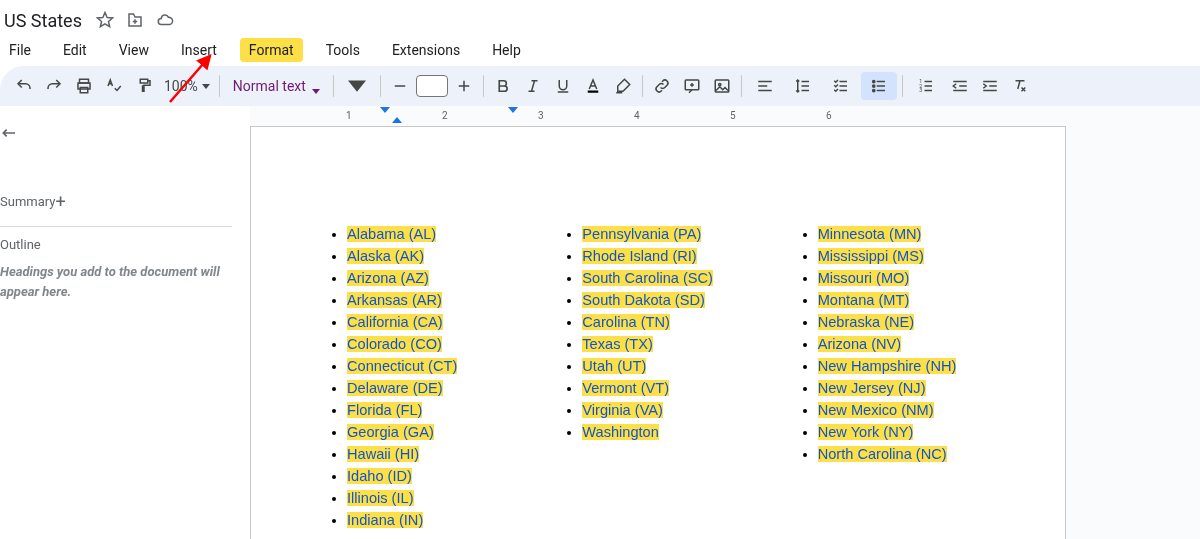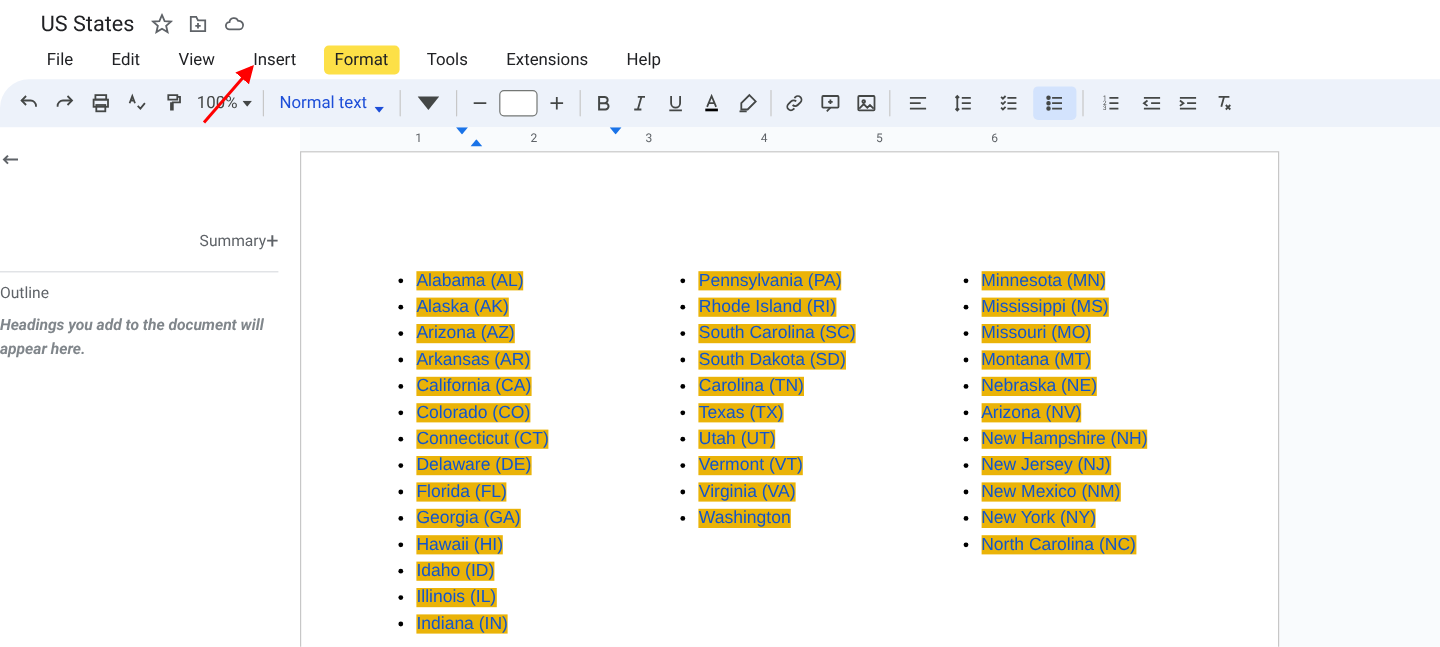--- a/index.html
+++ b/index.html
@@ -1,60 +1,60 @@
 <!DOCTYPE html>
 <html><head>
   <meta charset="utf-8">
   <style>
     * { box-sizing: border-box; margin: 0; padding: 0; }
     body { font-family: "Google Sans", Roboto, Arial, sans-serif; font-size: 14px; color: #202124; background: #fff; overflow: hidden; width: 1200px; height: 539px; }
 
-    .header { padding: 6px 0 0 30px; }
+    .header { padding: 6px 0 0 0; }
     .title-row { display: flex; align-items: center; gap: 8px; height: 28px; }
     .doc-title { font-size: 18px; color: #202124; padding: 2px 4px; }
     .icon-btn { width: 22px; height: 22px; display: inline-flex; align-items: center; justify-content: center; color: #5f6368; cursor: pointer; border-radius: 4px; }
     .icon-btn svg { width: 18px; height: 18px; }
 
     .menu-row { display: flex; align-items: flex-end; padding: 4px 0 4px 0; gap: 14px; }
     .menu-item { padding: 4px 9px; font-size: 14px; color: #202124; cursor: pointer; border-radius: 4px; }
     .menu-item.hover { background: #fde047; }
 
     .toolbar { display: flex; align-items: center; background: #edf2fa; height: 40px; border-radius: 24px 0 0 0; margin: 0; padding: 0 10px; gap: 2px; position: relative; }
     .tool { width: 28px; height: 28px; display: inline-flex; align-items: center; justify-content: center; color: #444746; cursor: pointer; border-radius: 4px; }
     .tool.active { background: #d3e3fd; }
     .tool.dd { width: 36px; }
     .tool svg { width: 18px; height: 18px; }
     .tool.sep { width: 1px; height: 22px; background: #c7c7c7; margin: 0 3px; }
     .zoom { display: flex; align-items: center; padding: 0 4px; font-size: 14px; color: #444746; cursor: pointer; gap: 4px; }
-    .style-dd { display: flex; align-items: flex-end; padding: 0 8px; font-size: 14px; color: #1d4ed8; cursor: pointer; gap: 6px; min-width: 100px; }
+    .style-dd { display: flex; align-items: flex-end; padding: 0 8px; font-size: 14px; color: #701a75; cursor: pointer; gap: 6px; min-width: 100px; }
     .font-size-box { width: 32px; height: 22px; border: 1px solid #747775; border-radius: 4px; background: #fff; }
 
     .content-area { display: flex; height: calc(100% - 102px); }
     .sidebar { width: 250px; padding: 14px 18px 0 0; color: #5f6368; font-size: 13px; }
     .sidebar-back { height: 26px; display: flex; align-items: center; padding-left: 0; margin-bottom: 18px; }
     .sidebar-back svg { width: 20px; height: 20px; color: #5f6368; }
-    .sidebar-section { display: flex; justify-content: flex-end; align-items: center; font-size: 13px; color: #5f6368; padding: 4px 0; margin-top: 41px; }
+    .sidebar-section { display: flex; justify-content: flex-start; align-items: center; font-size: 13px; color: #5f6368; padding: 4px 0; margin-top: 41px; }
     .sidebar-hr { border: 0; border-top: 1px solid #dadce0; margin: 10px 0; }
     .sidebar-hint { font-style: italic; color: #80868b; font-size: 13px; line-height: 1.5; font-weight: bold; }
     .sidebar-outline-hdr { font-size: 13px; color: #5f6368; margin: 6px 0 10px; }
 
     .doc-wrap { flex: 1; position: relative; background: #f9fbfd; }
     .hruler { height: 18px; background: #f9fbfd; position: relative; font-size: 10px; color: #5f6368; padding-top: 2px; }
     .hruler .tick { position: absolute; top: 4px; }
     .hruler .tick.num { font-size: 10px; }
     .indent-down { position: absolute; top: -2px; color: #1a73e8; }
     .indent-up { position: absolute; top: 8px; color: #1a73e8; }
 
     .page { position: absolute; top: 20px; left: 0; width: 816px; background: #fff; border: 1px solid #c7c7c7; padding: 96px 72px; min-height: 900px; }
     .columns { display: flex; gap: 36px; font-family: Arial, sans-serif; font-size: 14.6px; color: #1155cc; }
     .col { flex: 1; }
     .col ul { list-style: disc; padding-left: 24px; }
     .col li { line-height: 22px; }
     .col li::marker { color: #000; }
-    .hl { background: #eab308; }
+    .hl { background: #fde047; }
 
     .annotation-arrow { position: absolute; left: 162px; top: 50px; pointer-events: none; z-index: 100; }
   </style>
 </head>
 <body>
 
 <div class="header">
   <div class="title-row">
     <span class="doc-title">US States</span>
     <span class="icon-btn">

